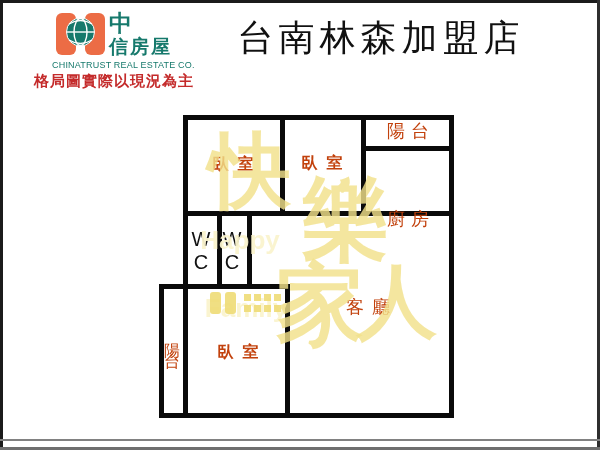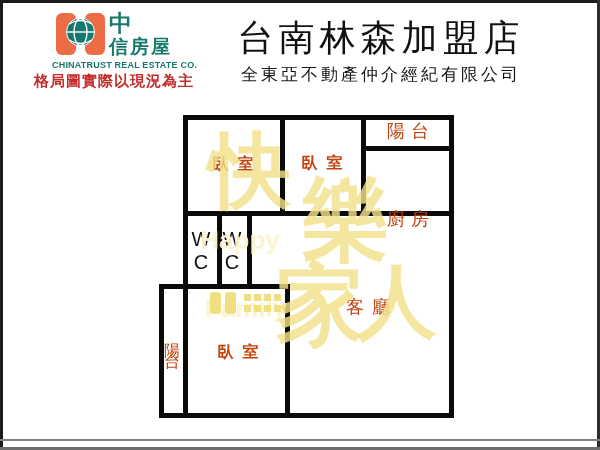--- a/index.html
+++ b/index.html
@@ -9,21 +9,21 @@
   }
   
   .frame{position:absolute;}
   
   #logo-mark{position:absolute;left:54px;top:9px;width:54px;height:52px;}
   #logo-text{position:absolute;left:109px;top:11px;line-height:1;color:#16796C;}
   #logo-char-top{display:block;font-size:23px;font-weight:bold;letter-spacing:0;}
   #logo-chars-bottom{display:block;font-size:19px;font-weight:bold;margin-top:3px;letter-spacing:2px;}
   #company-en{
     position:absolute;left:52px;top:60px;width:140px;
-    font-family:"Liberation Sans",sans-serif;font-size:9px;font-weight:bold;
+    font-family:"Liberation Sans",sans-serif;font-size:9px;font-weight:normal;
     color:#16796C;letter-spacing:0.2px;white-space:nowrap;
   }
   #disclaimer{
     position:absolute;left:34px;top:72px;font-size:15px;font-weight:bold;
     color:#C42B2B;letter-spacing:1px;white-space:nowrap;
   }
   #store-name{
     position:absolute;left:381px;top:14px;transform:translateX(-50%);
     font-size:36px;letter-spacing:5px;color:#111;white-space:nowrap;font-weight:500;
   }
@@ -82,21 +82,20 @@
     <path d="M15 31 Q26.5 38 38 31" fill="none" stroke="#ffffff" stroke-width="1.4"></path>
     <path d="M15 15 Q26.5 8 38 15" fill="none" stroke="#ffffff" stroke-width="1.4"></path>
   </svg>
   <div id="logo-text">
     <span id="logo-char-top">中</span>
     <span id="logo-chars-bottom">信房屋</span>
   </div>
   <div id="company-en">CHINATRUST REAL ESTATE CO.</div>
   <div id="store-name">台南林森加盟店</div>
   <div id="disclaimer">格局圖實際以現況為主</div>
-  <div id="agency-name">全東亞不動產仲介經紀有限公司</div>
 
   <div class="wall" style="left:183px;top:115px;width:5px;height:303px;"></div>
   <div class="wall" style="left:159px;top:284px;width:5px;height:134px;"></div>
   <div class="wall" style="left:280px;top:115px;width:5px;height:101px;"></div>
   <div class="wall" style="left:361px;top:115px;width:5px;height:101px;"></div>
   <div class="wall" style="left:449px;top:115px;width:5px;height:303px;"></div>
   <div class="wall" style="left:217px;top:211px;width:5px;height:78px;"></div>
   <div class="wall" style="left:247px;top:211px;width:5px;height:78px;"></div>
   <div class="wall" style="left:285px;top:284px;width:5px;height:134px;"></div>
 

